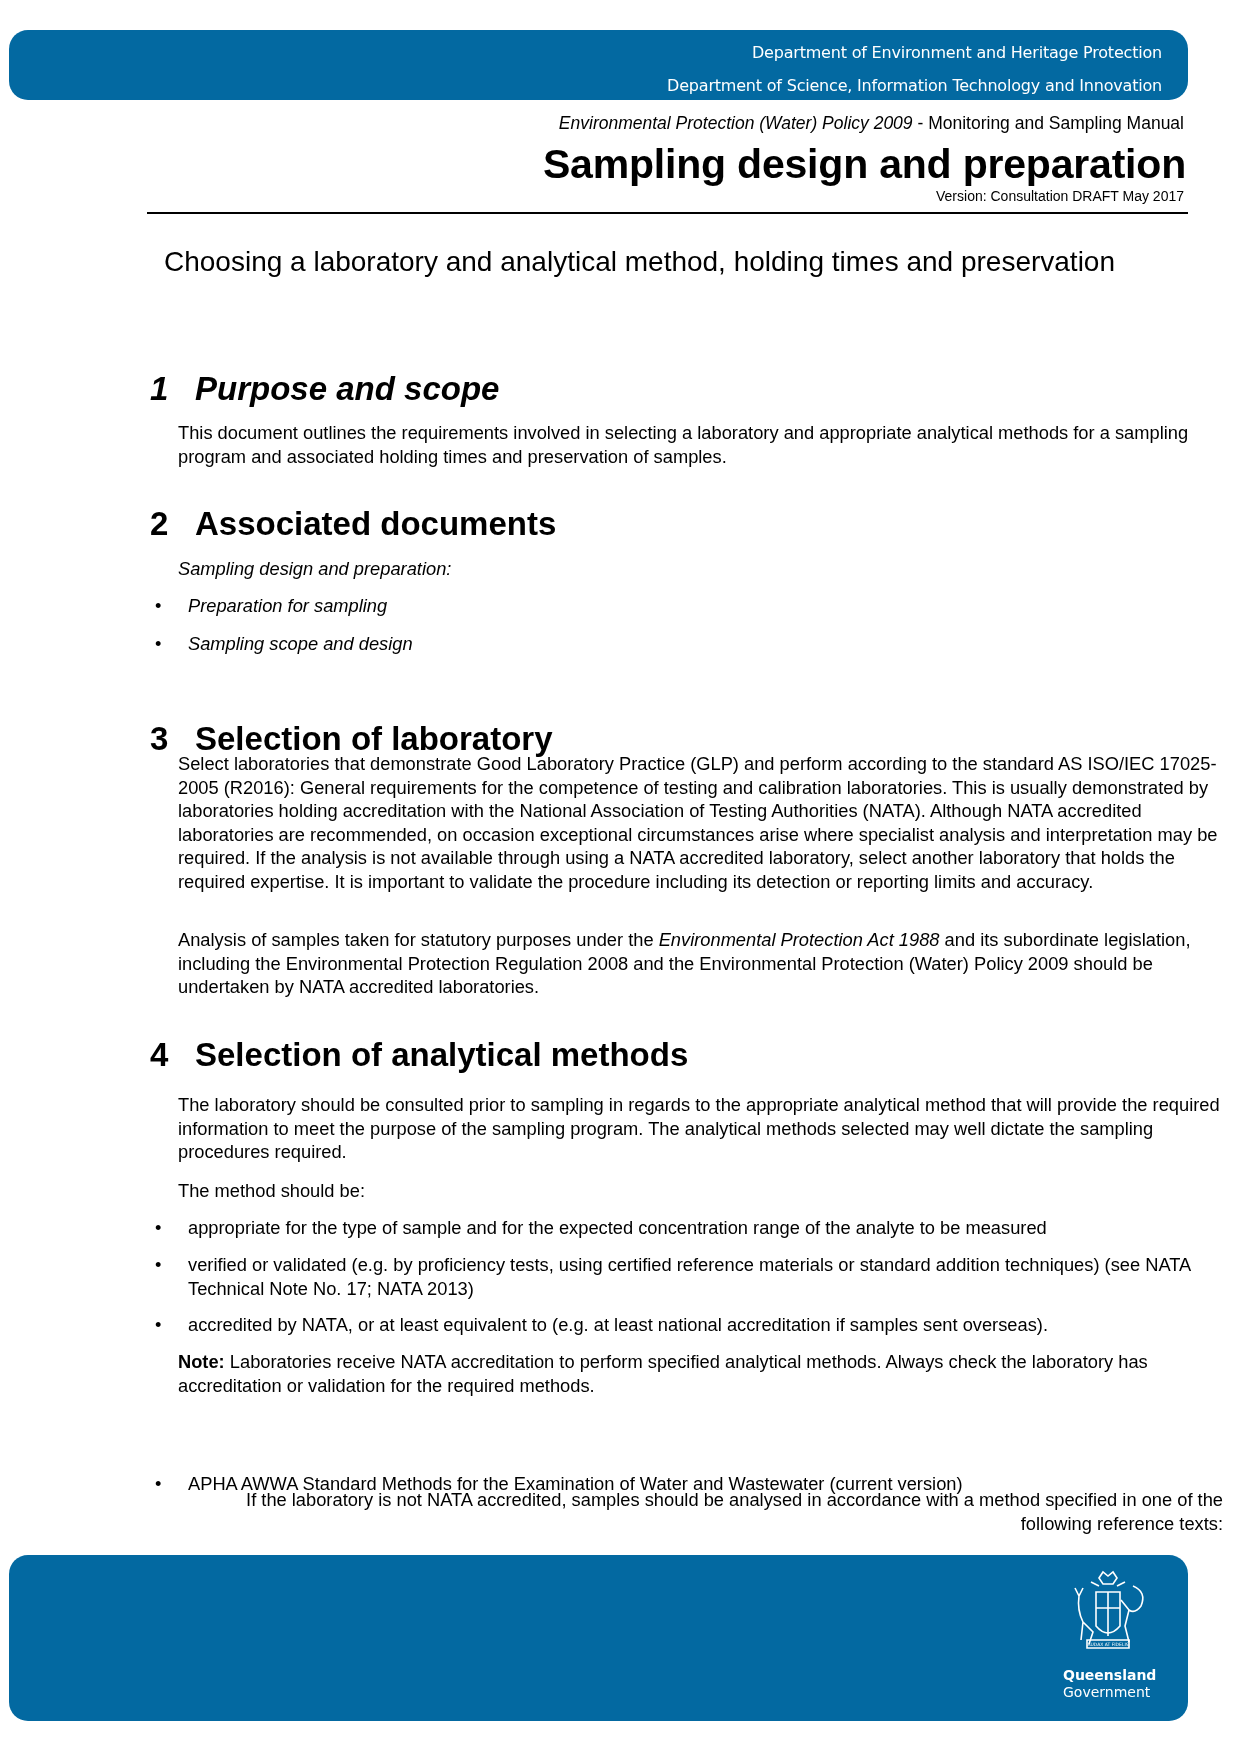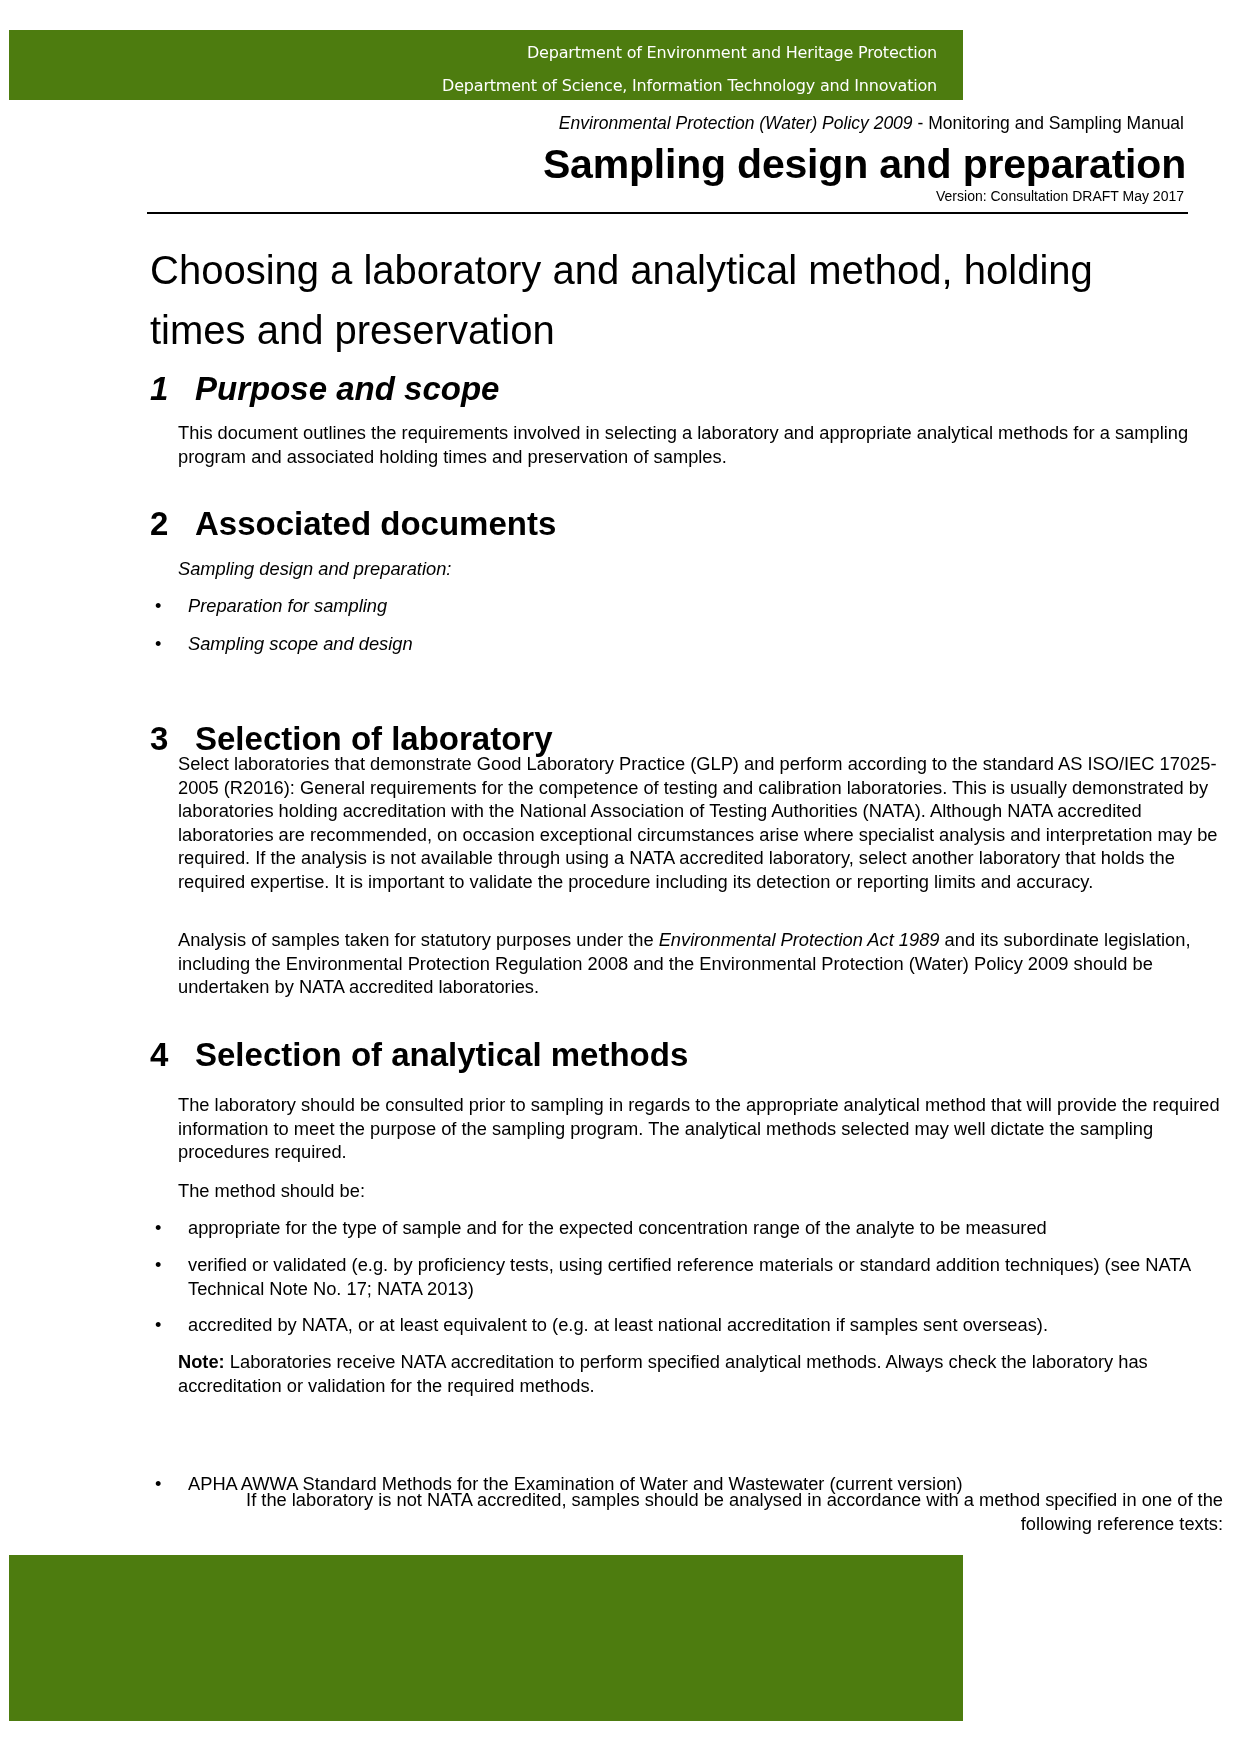--- a/index.html
+++ b/index.html
@@ -1,31 +1,31 @@
 <!DOCTYPE html>
 <html><head>
 <meta charset="utf-8">
 <style>
   html, body { margin: 0; padding: 0; background: #ffffff; }
   body { width: 1241px; height: 1754px; position: relative; overflow: hidden;
          font-family: "Liberation Sans", sans-serif; color: #000; }
-  .band { position: absolute; left: 9px; width: 954px; background: #4d7c0f; }
+  .band { position: absolute; left: 9px; width: 1179px; background: #0369a1; border-radius: 19px; }
   .band.top { top: 30px; height: 70px; }
   .band.bottom { top: 1555px; height: 166px; }
   .dept { position: absolute; right: 26px; color: #ffffff; font-family: "DejaVu Sans", sans-serif;
           font-size: 16px; letter-spacing: -0.2px; text-align: right; white-space: nowrap; }
   .dept.l1 { top: 13px; }
   .dept.l2 { top: 46px; }
   .abs { position: absolute; white-space: nowrap; }
   .series { top: 113px; right: 57px; font-size: 17.5px; }
   .series em { font-style: italic; }
   .doc-title { top: 141px; right: 55px; font-size: 41px; font-weight: bold; letter-spacing: -0.2px; }
   .version { top: 188px; right: 57px; font-size: 14px; }
   .rule { position: absolute; left: 147px; top: 212px; width: 1041px; height: 1.5px; background: #000; }
-  .main-title { left: 150px; top: 240px; font-size: 40px; line-height: 60px; white-space: normal; width: 1000px; }
+  .main-title { left: 164px; top: 240px; font-size: 28px; line-height: 44px; white-space: normal; width: 1000px; }
   .h2 { position: absolute; left: 150px; font-size: 33px; font-weight: bold; white-space: nowrap; }
   .h2 .num { display: inline-block; width: 45px; }
   .p { position: absolute; left: 150px; width: 1045px; font-size: 18.3px; line-height: 23.5px; margin-left: 28px; }
   .p.it { font-style: italic; }
   .bullet { position: absolute; left: 150px; width: 1045px; font-size: 18.3px; line-height: 23.5px; }
   .bullet .dot { position: absolute; left: 5px; top: 0; }
   .bullet .txt { display: block; margin-left: 38px; }
   .bullet.it .txt { font-style: italic; }
   .logo { position: absolute; left: 1063px; top: 1570px; width: 90px; height: 135px; }
   .logo .q { position: absolute; left: 0; top: 97px; width: 100px; color: #fff; font-family: "DejaVu Sans", sans-serif;
@@ -57,21 +57,21 @@
     <span class="dot">•</span>
     <span class="txt">Preparation for sampling</span>
   </div>
 <div class="bullet it" style="top:632px;">
     <span class="dot">•</span>
     <span class="txt">Sampling scope and design</span>
   </div>
 
 <div class="h2" style="top:695px;margin-top:25px;"><span class="num">3</span><span>Selection of laboratory</span></div>
 <div class="p" style="top:752px;">Select laboratories that demonstrate Good Laboratory Practice (GLP) and perform according to the standard AS ISO/IEC 17025-2005 (R2016): General requirements for the competence of testing and calibration laboratories. This is usually demonstrated by laboratories holding accreditation with the National Association of Testing Authorities (NATA). Although NATA accredited laboratories are recommended, on occasion exceptional circumstances arise where specialist analysis and interpretation may be required. If the analysis is not available through using a NATA accredited laboratory, select another laboratory that holds the required expertise. It is important to validate the procedure including its detection or reporting limits and accuracy.</div>
-<div class="p" style="top:928px;"><span>Analysis of samples taken for statutory purposes under the </span><em>Environmental Protection Act 1989</em><span> and its subordinate legislation, including the Environmental Protection Regulation 2008 and the Environmental Protection (Water) Policy 2009 should be undertaken by NATA accredited laboratories.</span></div>
+<div class="p" style="top:928px;"><span>Analysis of samples taken for statutory purposes under the </span><em>Environmental Protection Act 1988</em><span> and its subordinate legislation, including the Environmental Protection Regulation 2008 and the Environmental Protection (Water) Policy 2009 should be undertaken by NATA accredited laboratories.</span></div>
 
 <div class="h2" style="top:1036px;"><span class="num">4</span><span>Selection of analytical methods</span></div>
 <div class="p" style="top:1093px;">The laboratory should be consulted prior to sampling in regards to the appropriate analytical method that will provide the required information to meet the purpose of the sampling program. The analytical methods selected may well dictate the sampling procedures required.</div>
 <div class="p" style="top:1179px;">The method should be:</div>
 <div class="bullet" style="top:1216px;">
     <span class="dot">•</span>
     <span class="txt">appropriate for the type of sample and for the expected concentration range of the analyte to be measured</span>
   </div>
 <div class="bullet" style="top:1253px;">
     <span class="dot">•</span>

